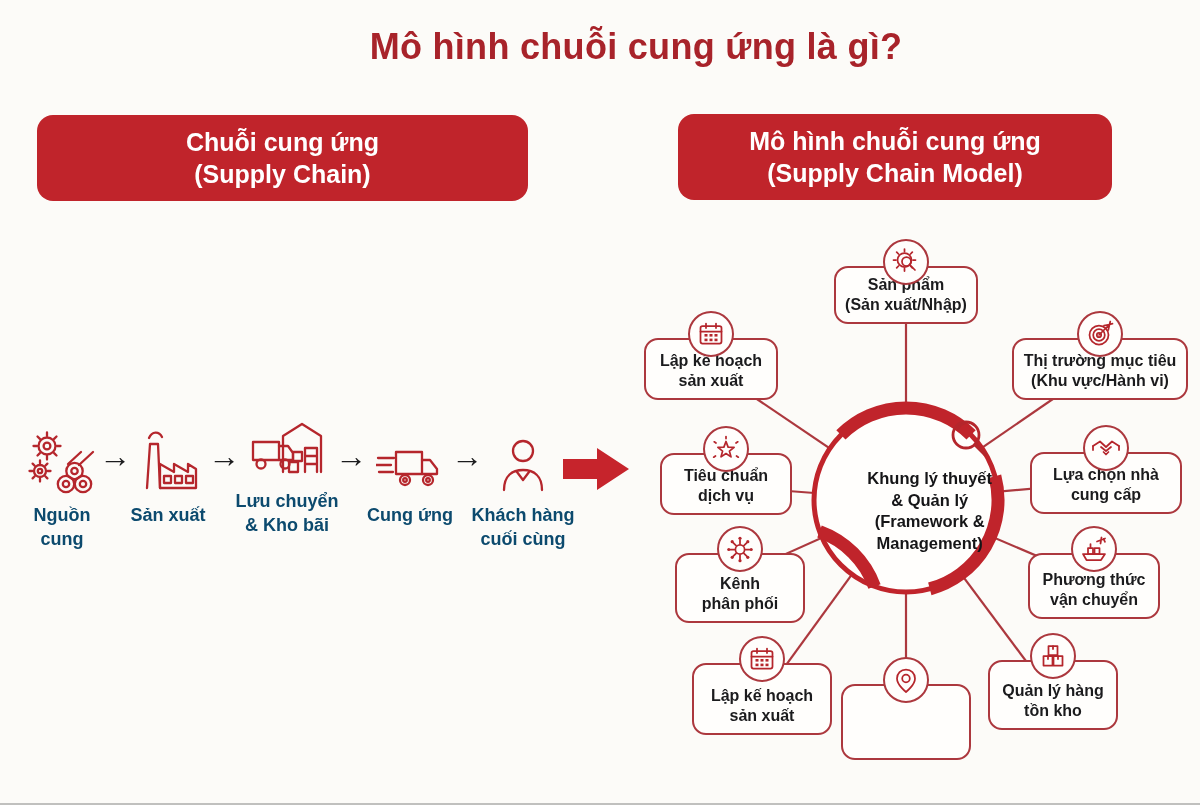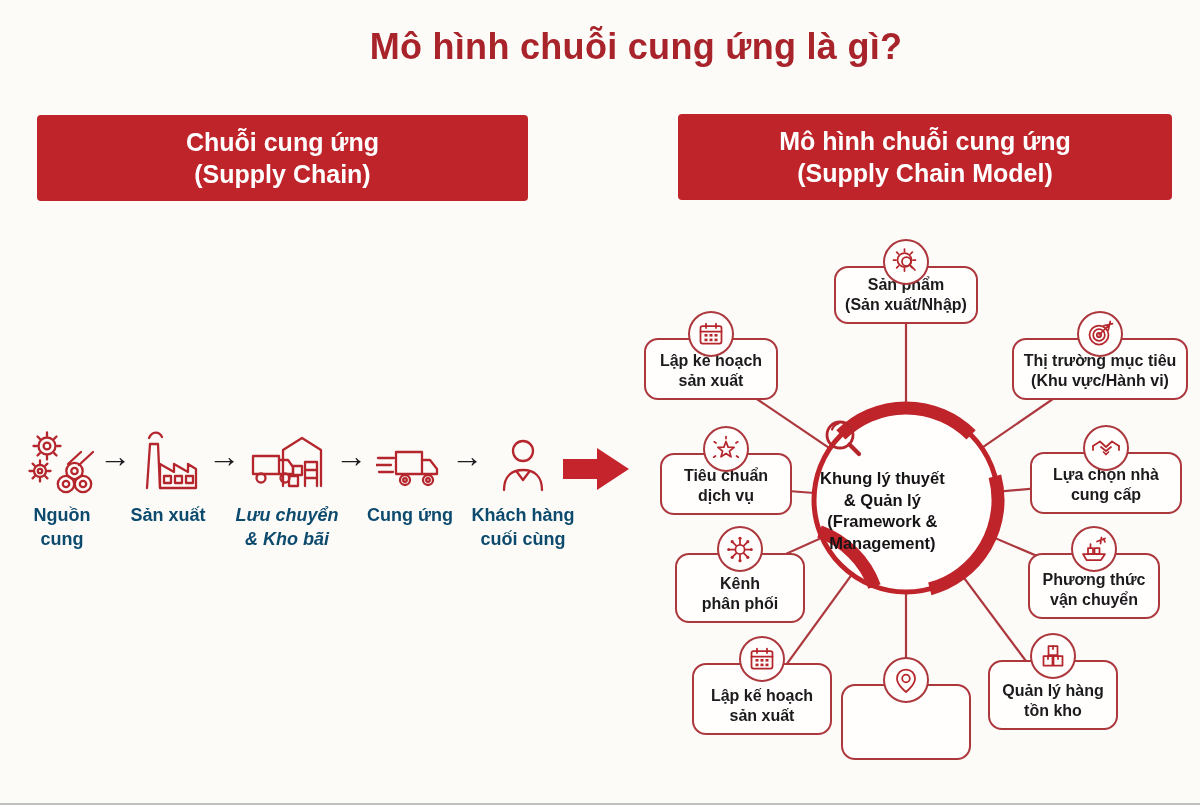--- a/index.html
+++ b/index.html
@@ -4,34 +4,34 @@
 <style>
   html,body{margin:0;padding:0;}
   body{width:1200px;height:805px;background:#fcfbf8;font-family:"Liberation Sans","DejaVu Sans",sans-serif;overflow:hidden;}
   #canvas{position:relative;width:1200px;height:805px;background:#fcfbf8;}
 
   
   .title{position:absolute;left:0;top:26px;width:1200px;text-align:center;
          font-size:36px;font-weight:700;color:#a8232a;letter-spacing:.3px;padding-left:36px;}
 
   
-  .banner{position:absolute;background:#c0242b;border-radius:4px;color:#fff;
+  .banner{position:absolute;background:#c0242b;border-radius:16px;color:#fff;
           display:flex;flex-direction:column;justify-content:center;align-items:center;
           font-weight:700;font-size:25px;line-height:32px;text-align:center;}
   .banner-left{left:37px;top:115px;width:491px;height:86px;}
-  .banner-right{left:678px;top:114px;width:494px;height:86px;}
+  .banner-right{left:678px;top:114px;width:434px;height:86px;}
 
   
   .flow-item{position:absolute;width:124px;text-align:center;}
   .flow-iconbox{height:84px;display:flex;align-items:flex-end;justify-content:center;}
   .flow-label{margin-top:5px;font-size:18px;font-weight:700;color:#0c4a6e;line-height:24px;}
   .flow-label span{display:block;}
   .fi1{left:0px;top:414px;}
   .fi2{left:106px;top:414px;}
-  .fi3{left:225px;top:414px;font-style:italic;}
+  .fi3{left:225px;top:400px;}
   .fi4{left:348px;top:414px;}
   .fi5{left:461px;top:414px;}
   .flow-arrow{position:absolute;width:34px;text-align:center;top:438px;
               font-size:32px;font-weight:600;color:#1b1b1d;}
   .fa1{left:98px;}  .fa2{left:207px;}  .fa3{left:334px;}  .fa4{left:450px;}
 
   
   #netsvg{position:absolute;left:0;top:0;z-index:1;pointer-events:none;}
 
   
@@ -50,21 +50,21 @@
   .n3{left:1028px;top:553px;width:132px;height:66px;}
   .n4{left:988px;top:660px;width:130px;height:70px;}
   .n5{left:841px;top:684px;width:130px;height:76px;}
   .n6{left:692px;top:663px;width:140px;height:72px;}
   .n7{left:646px;top:553px;width:130px;height:70px;margin-left:29px;}
   .n8{left:660px;top:453px;width:132px;height:62px;}
   .n9{left:644px;top:338px;width:134px;height:62px;}
 
   
   .hub-center{position:absolute;z-index:2;left:820px;top:416px;width:172px;height:168px;
-              display:flex;flex-direction:column;align-items:flex-start;justify-content:flex-start;}
+              display:flex;flex-direction:column;align-items:flex-end;justify-content:flex-start;}
   .hub-center .ctext{margin-top:2px;font-size:16.5px;font-weight:700;color:#151517;
                      line-height:21.5px;text-align:center;}
   .hub-center .ctext span{display:block;}
 
   .bottom-edge{position:absolute;left:0;bottom:0;width:1200px;height:2px;background:#777;opacity:.45;}
 
   svg .st{stroke:#b5262c;fill:none;stroke-width:2.3;stroke-linecap:round;stroke-linejoin:round;}
   svg .sthin{stroke:#b5262c;fill:none;stroke-width:1.75;stroke-linecap:round;stroke-linejoin:round;}
   svg .sfill{fill:#b5262c;stroke:none;}
 </style>

